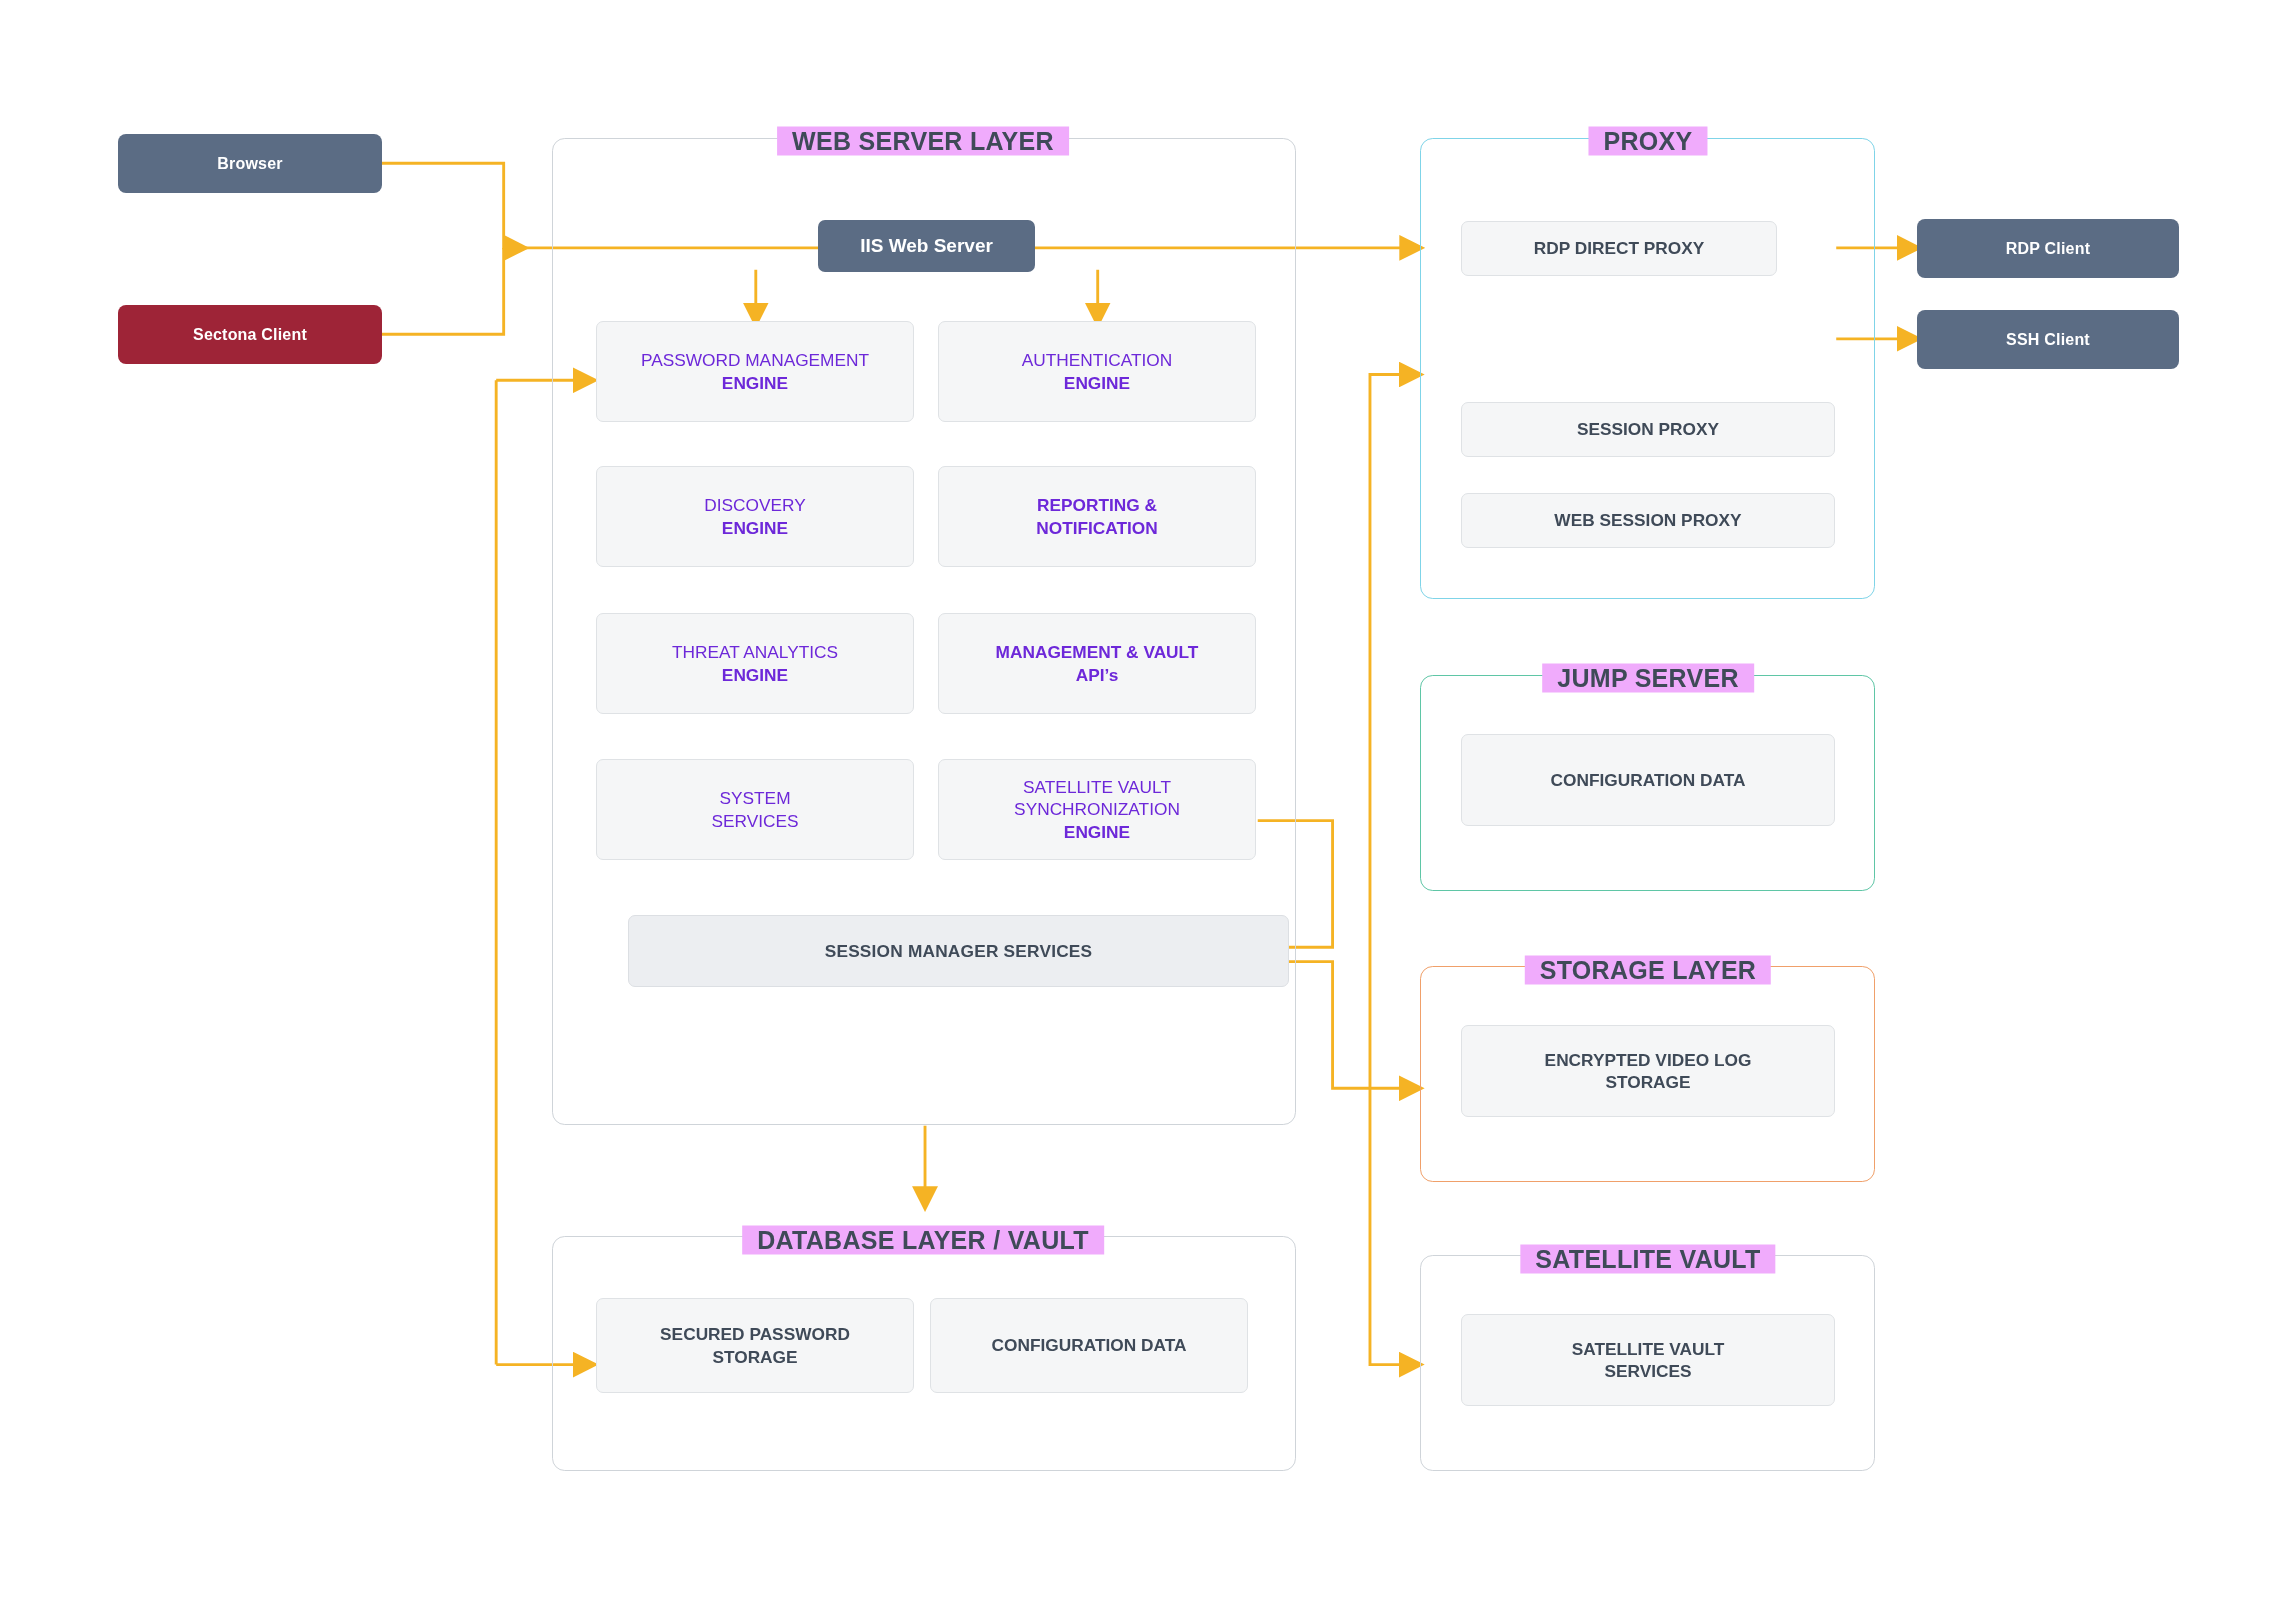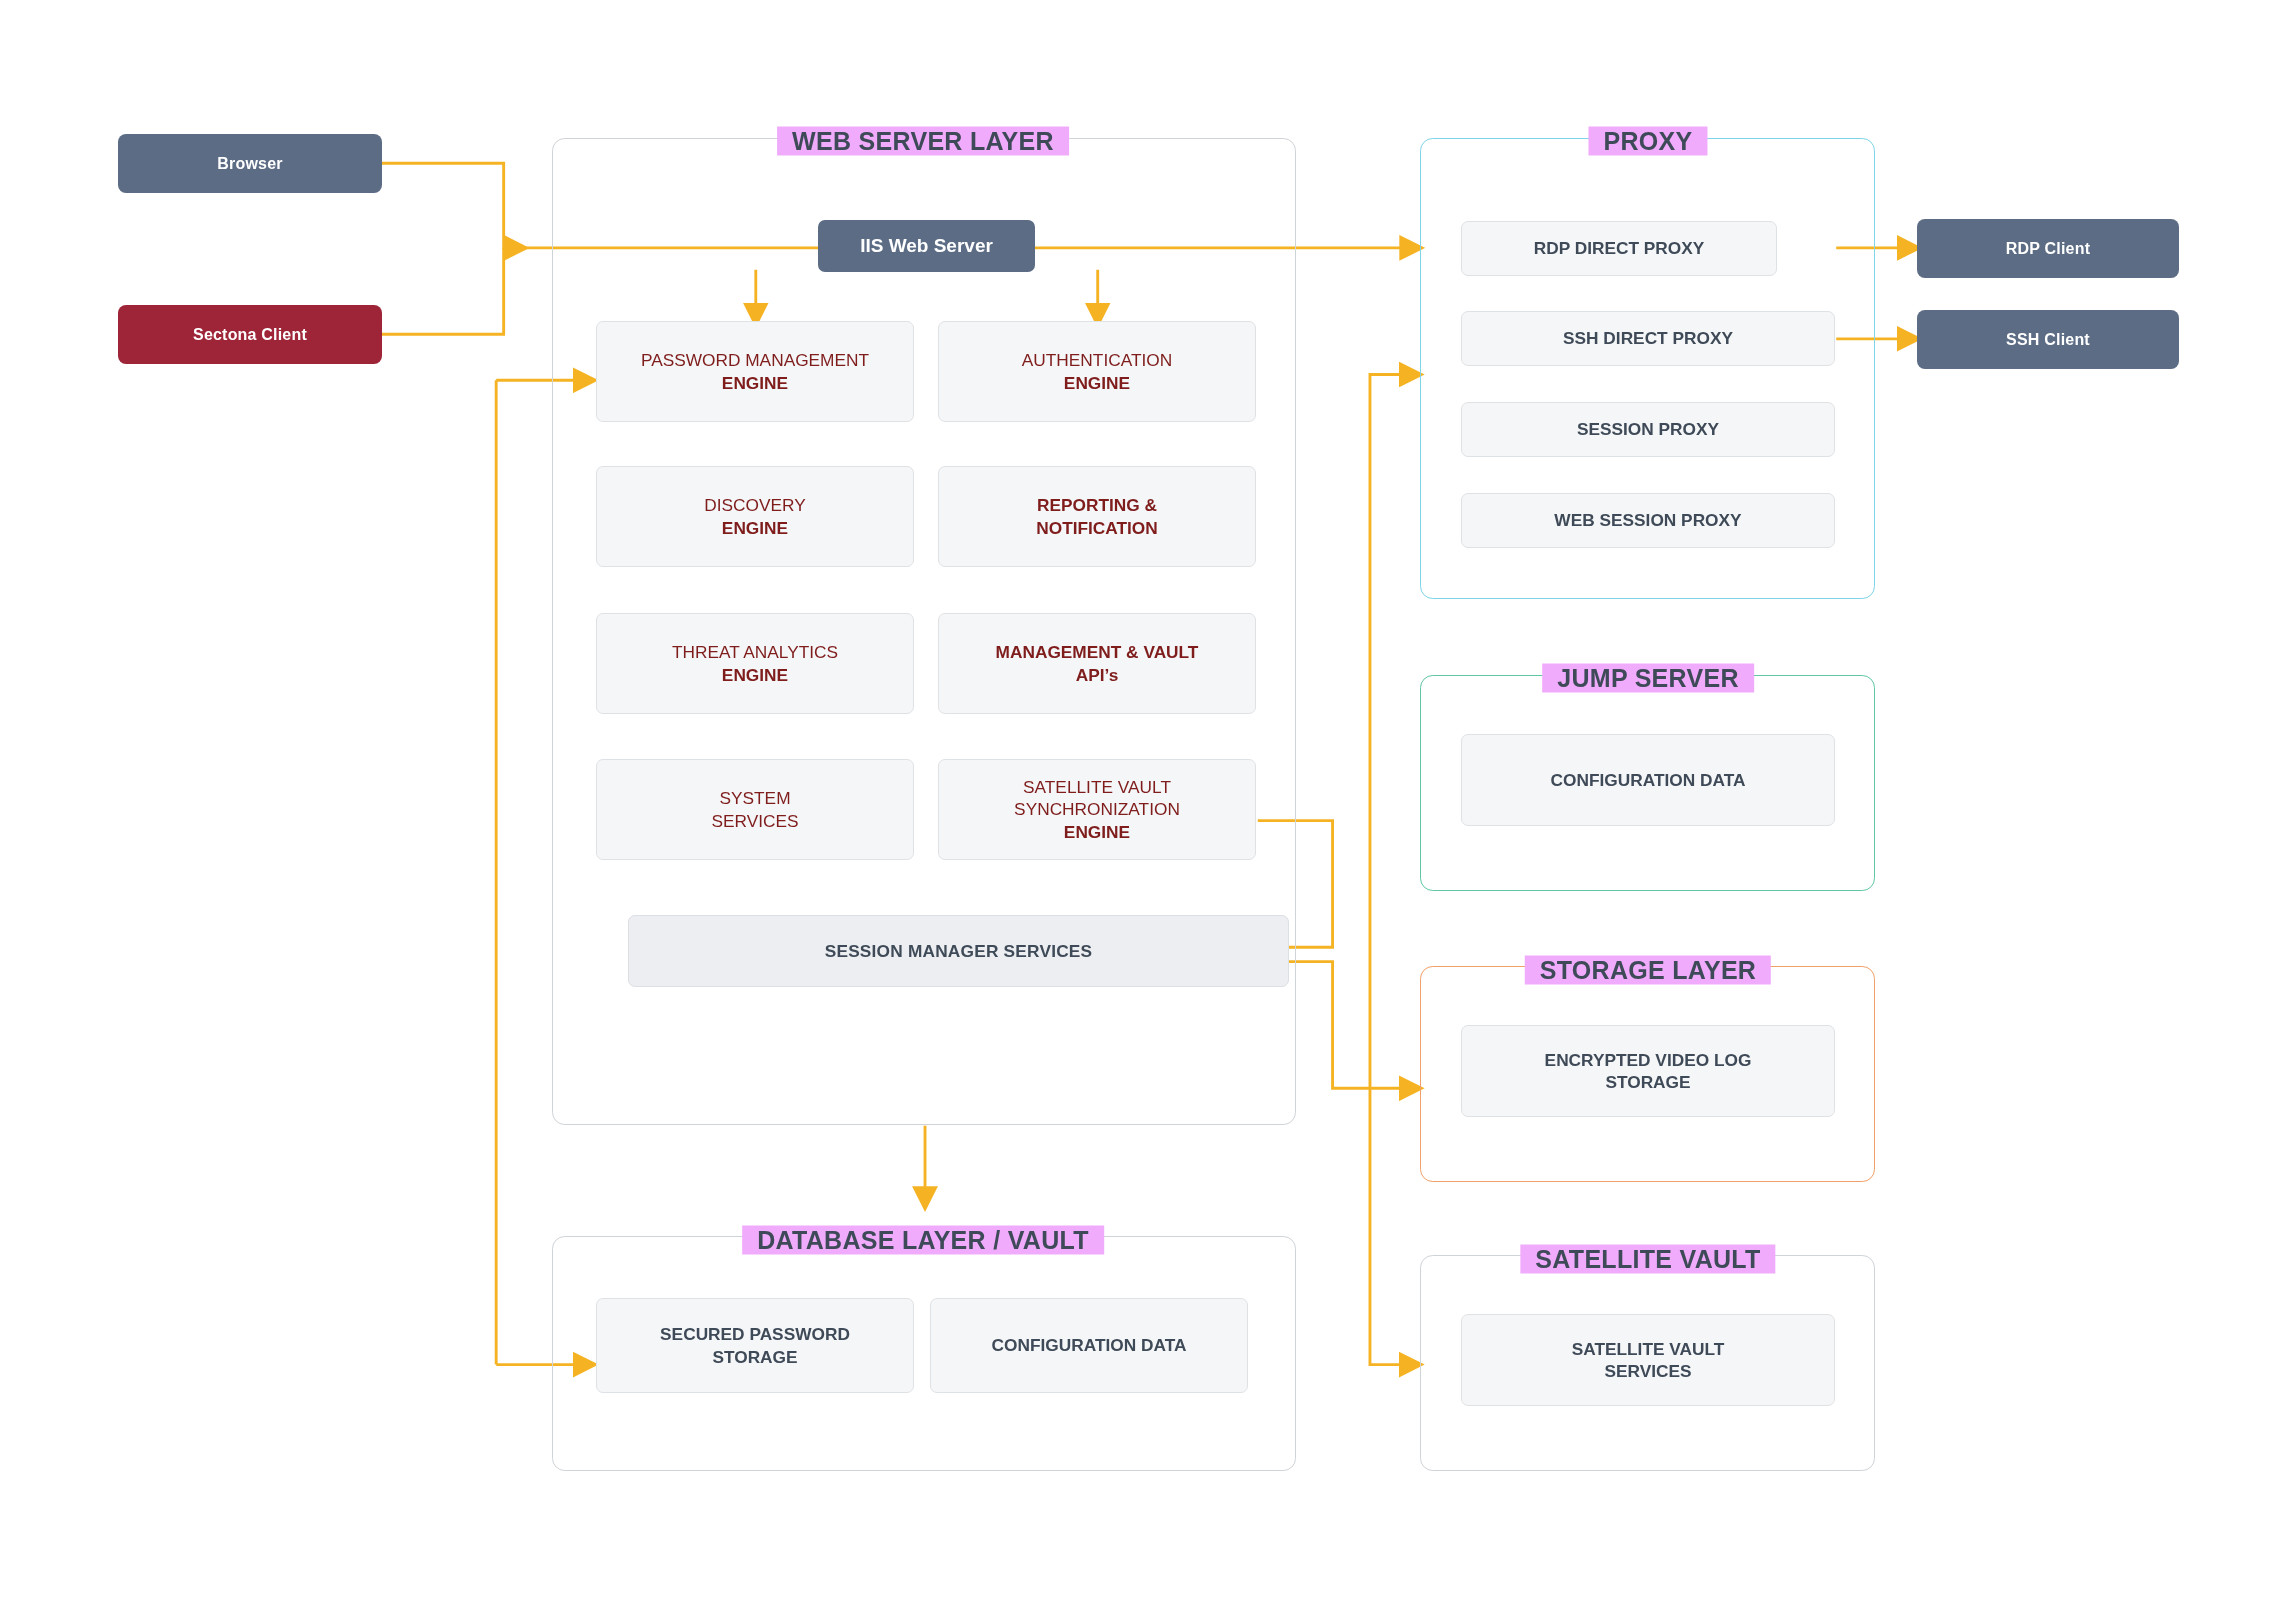--- a/index.html
+++ b/index.html
@@ -68,21 +68,21 @@
     position: absolute;
     box-sizing: border-box;
     background: #f5f6f7;
     border: 1.2px solid #dfe2e5;
     border-radius: 7px;
     display: flex;
     flex-direction: column;
     align-items: center;
     justify-content: center;
     text-align: center;
-    color: #7f1d1d;
+    color: #6d28d9;
     font-size: 17.3px;
     line-height: 1.28;
     padding: 3.5px 5.8px;
   }
   .card .l1 { font-weight: normal; }
   .card .l2 { font-weight: bold; }
   .card.bold-all { font-weight: bold; color: #3f4a58; }
   .card.wide { background: #eceef1; border-color: #dcdfe3; font-weight: bold; letter-spacing: 0.2px; color: #3f4a58; }
 
   
@@ -203,23 +203,20 @@
   <div class="card wide" style="left:628px; top:915px; width:661px; height:72px;">
     <span>SESSION MANAGER SERVICES</span>
   </div>
 
   <div class="group proxy" style="left:1420px; top:138px; width:455px; height:461px;"></div>
   <div class="group-title" style="left:1648px; top:141px;">PROXY</div>
 
   <div class="card bold-all" style="left:1461px; top:221px; width:316px; height:55px;">
     <span>RDP DIRECT PROXY</span>
   </div>
-  <div class="card bold-all" style="left:1461px; top:311px; width:374px; height:55px;">
-    <span>SSH DIRECT PROXY</span>
-  </div>
   <div class="card bold-all" style="left:1461px; top:402px; width:374px; height:55px;">
     <span>SESSION PROXY</span>
   </div>
   <div class="card bold-all" style="left:1461px; top:493px; width:374px; height:55px;">
     <span>WEB SESSION PROXY</span>
   </div>
 
   <div class="group jump" style="left:1420px; top:675px; width:455px; height:216px;"></div>
   <div class="group-title" style="left:1648px; top:678px;">JUMP SERVER</div>
 

